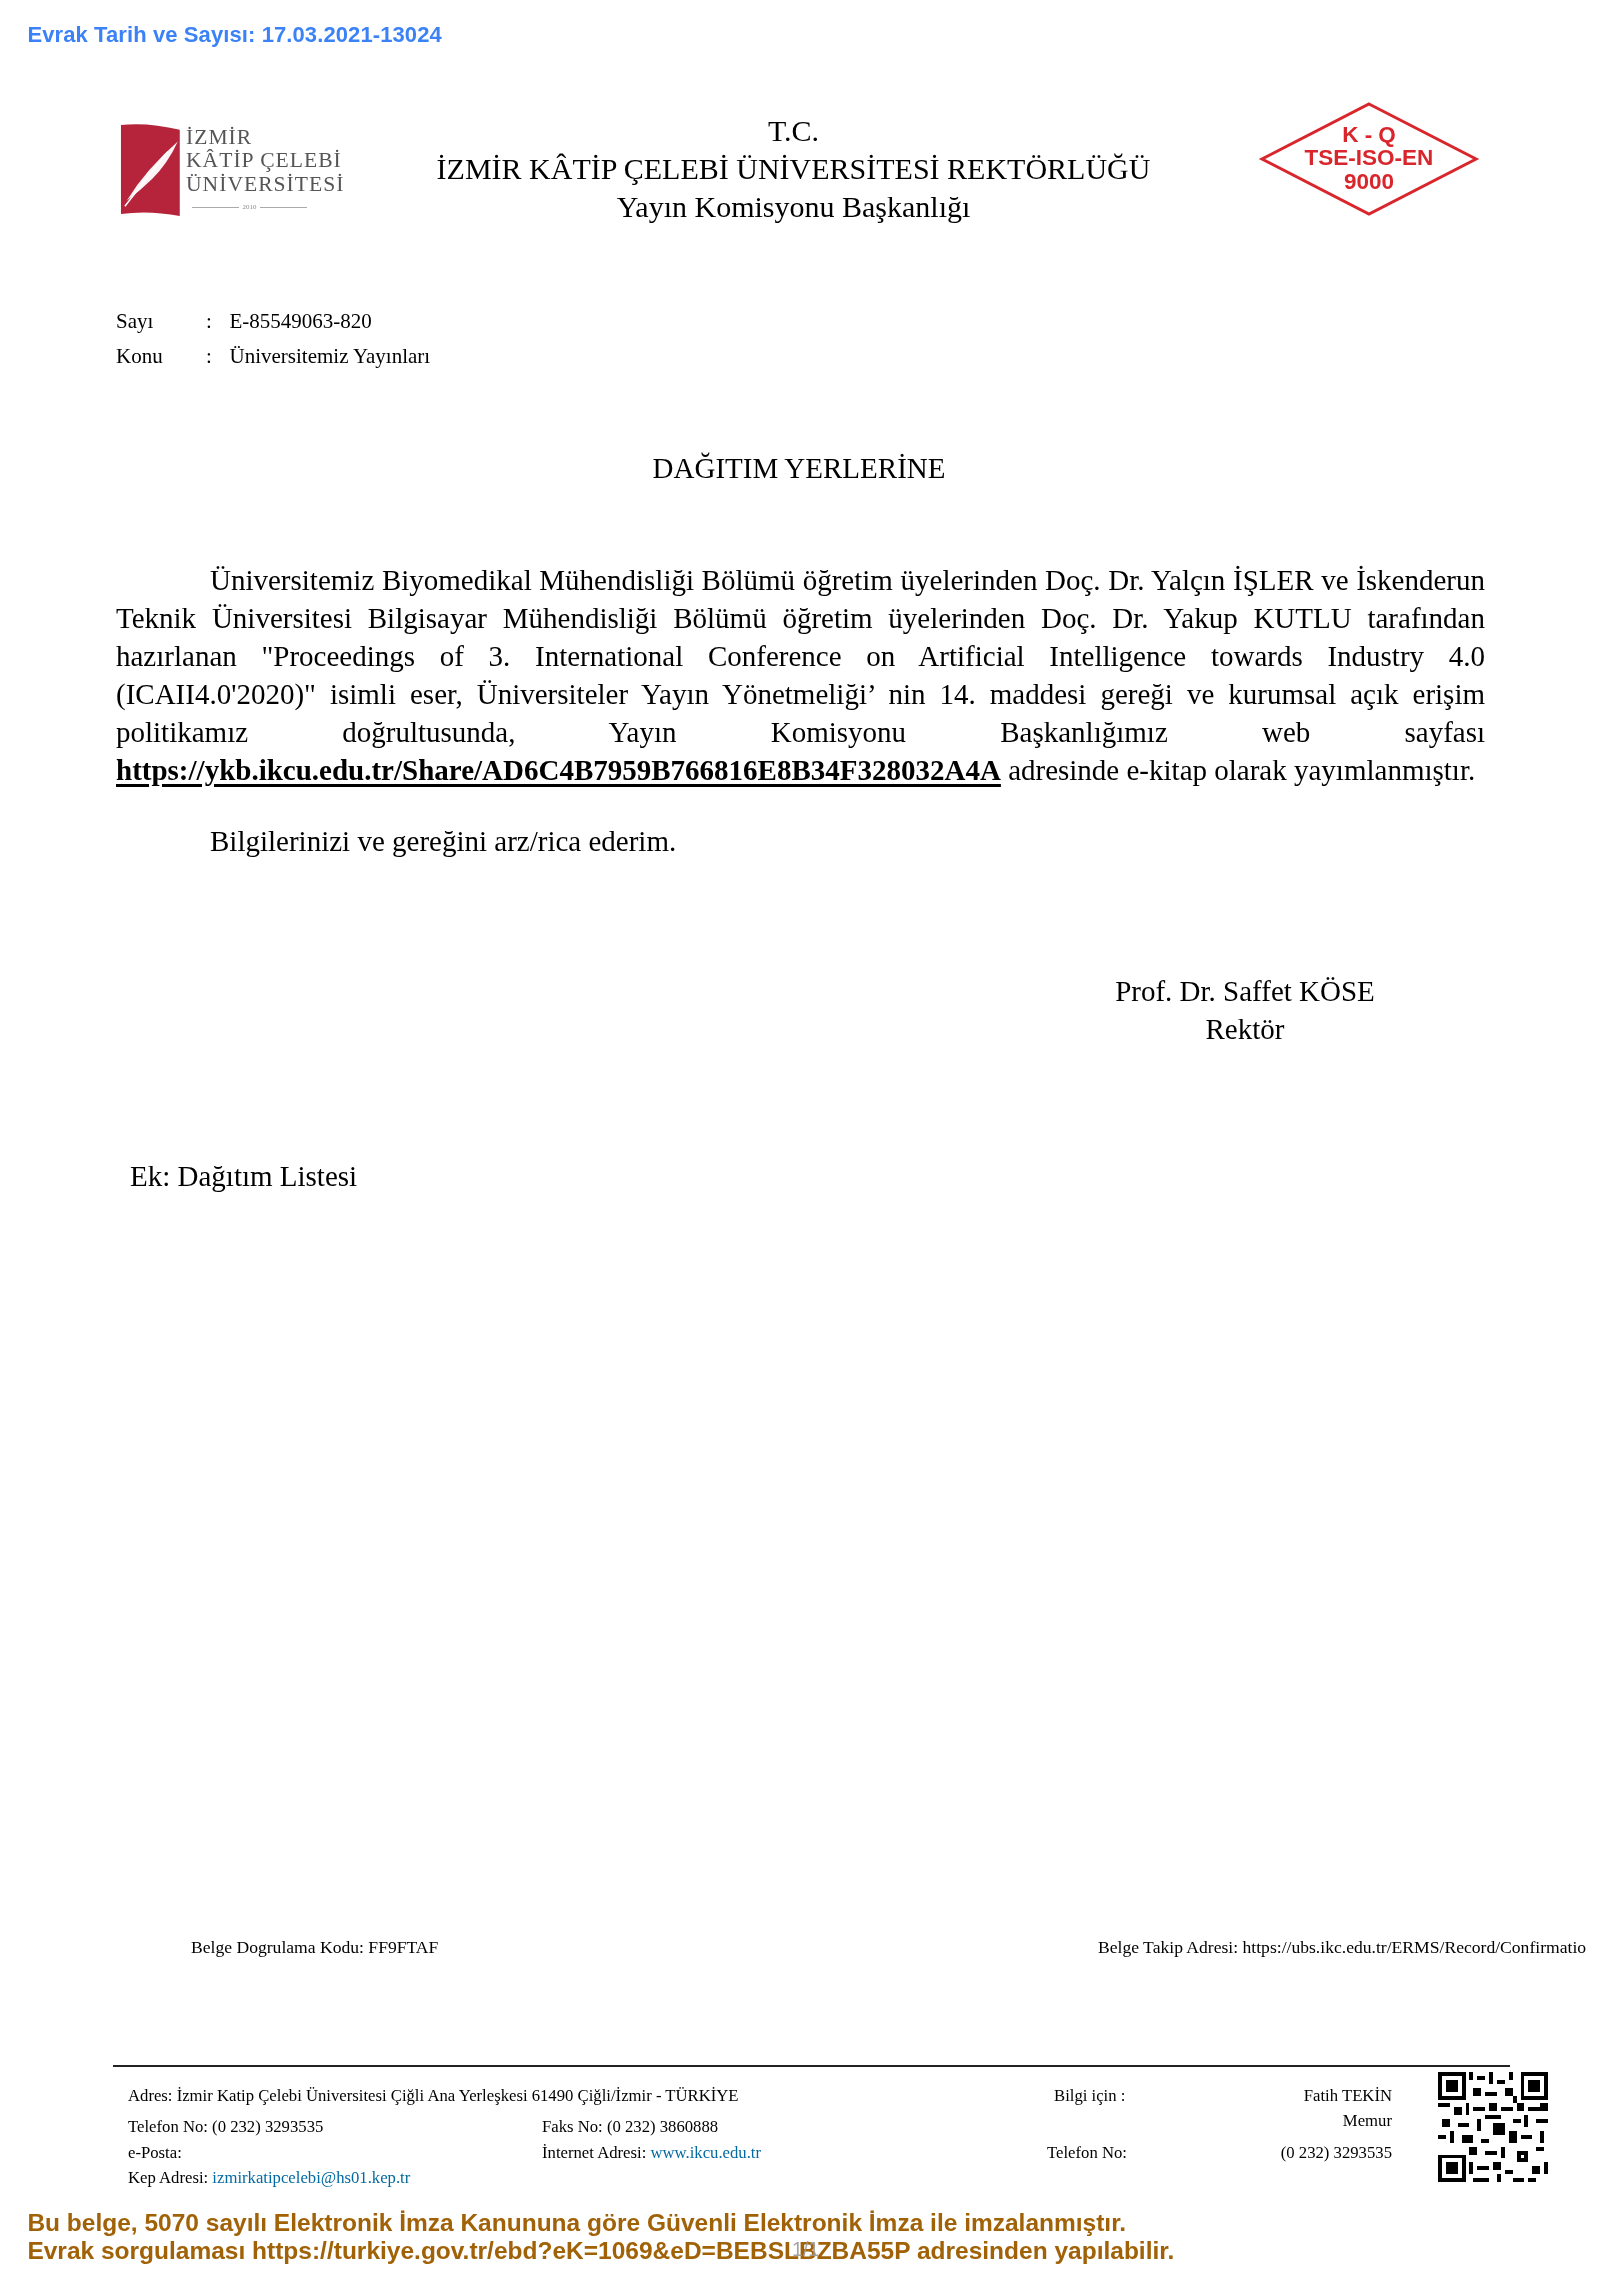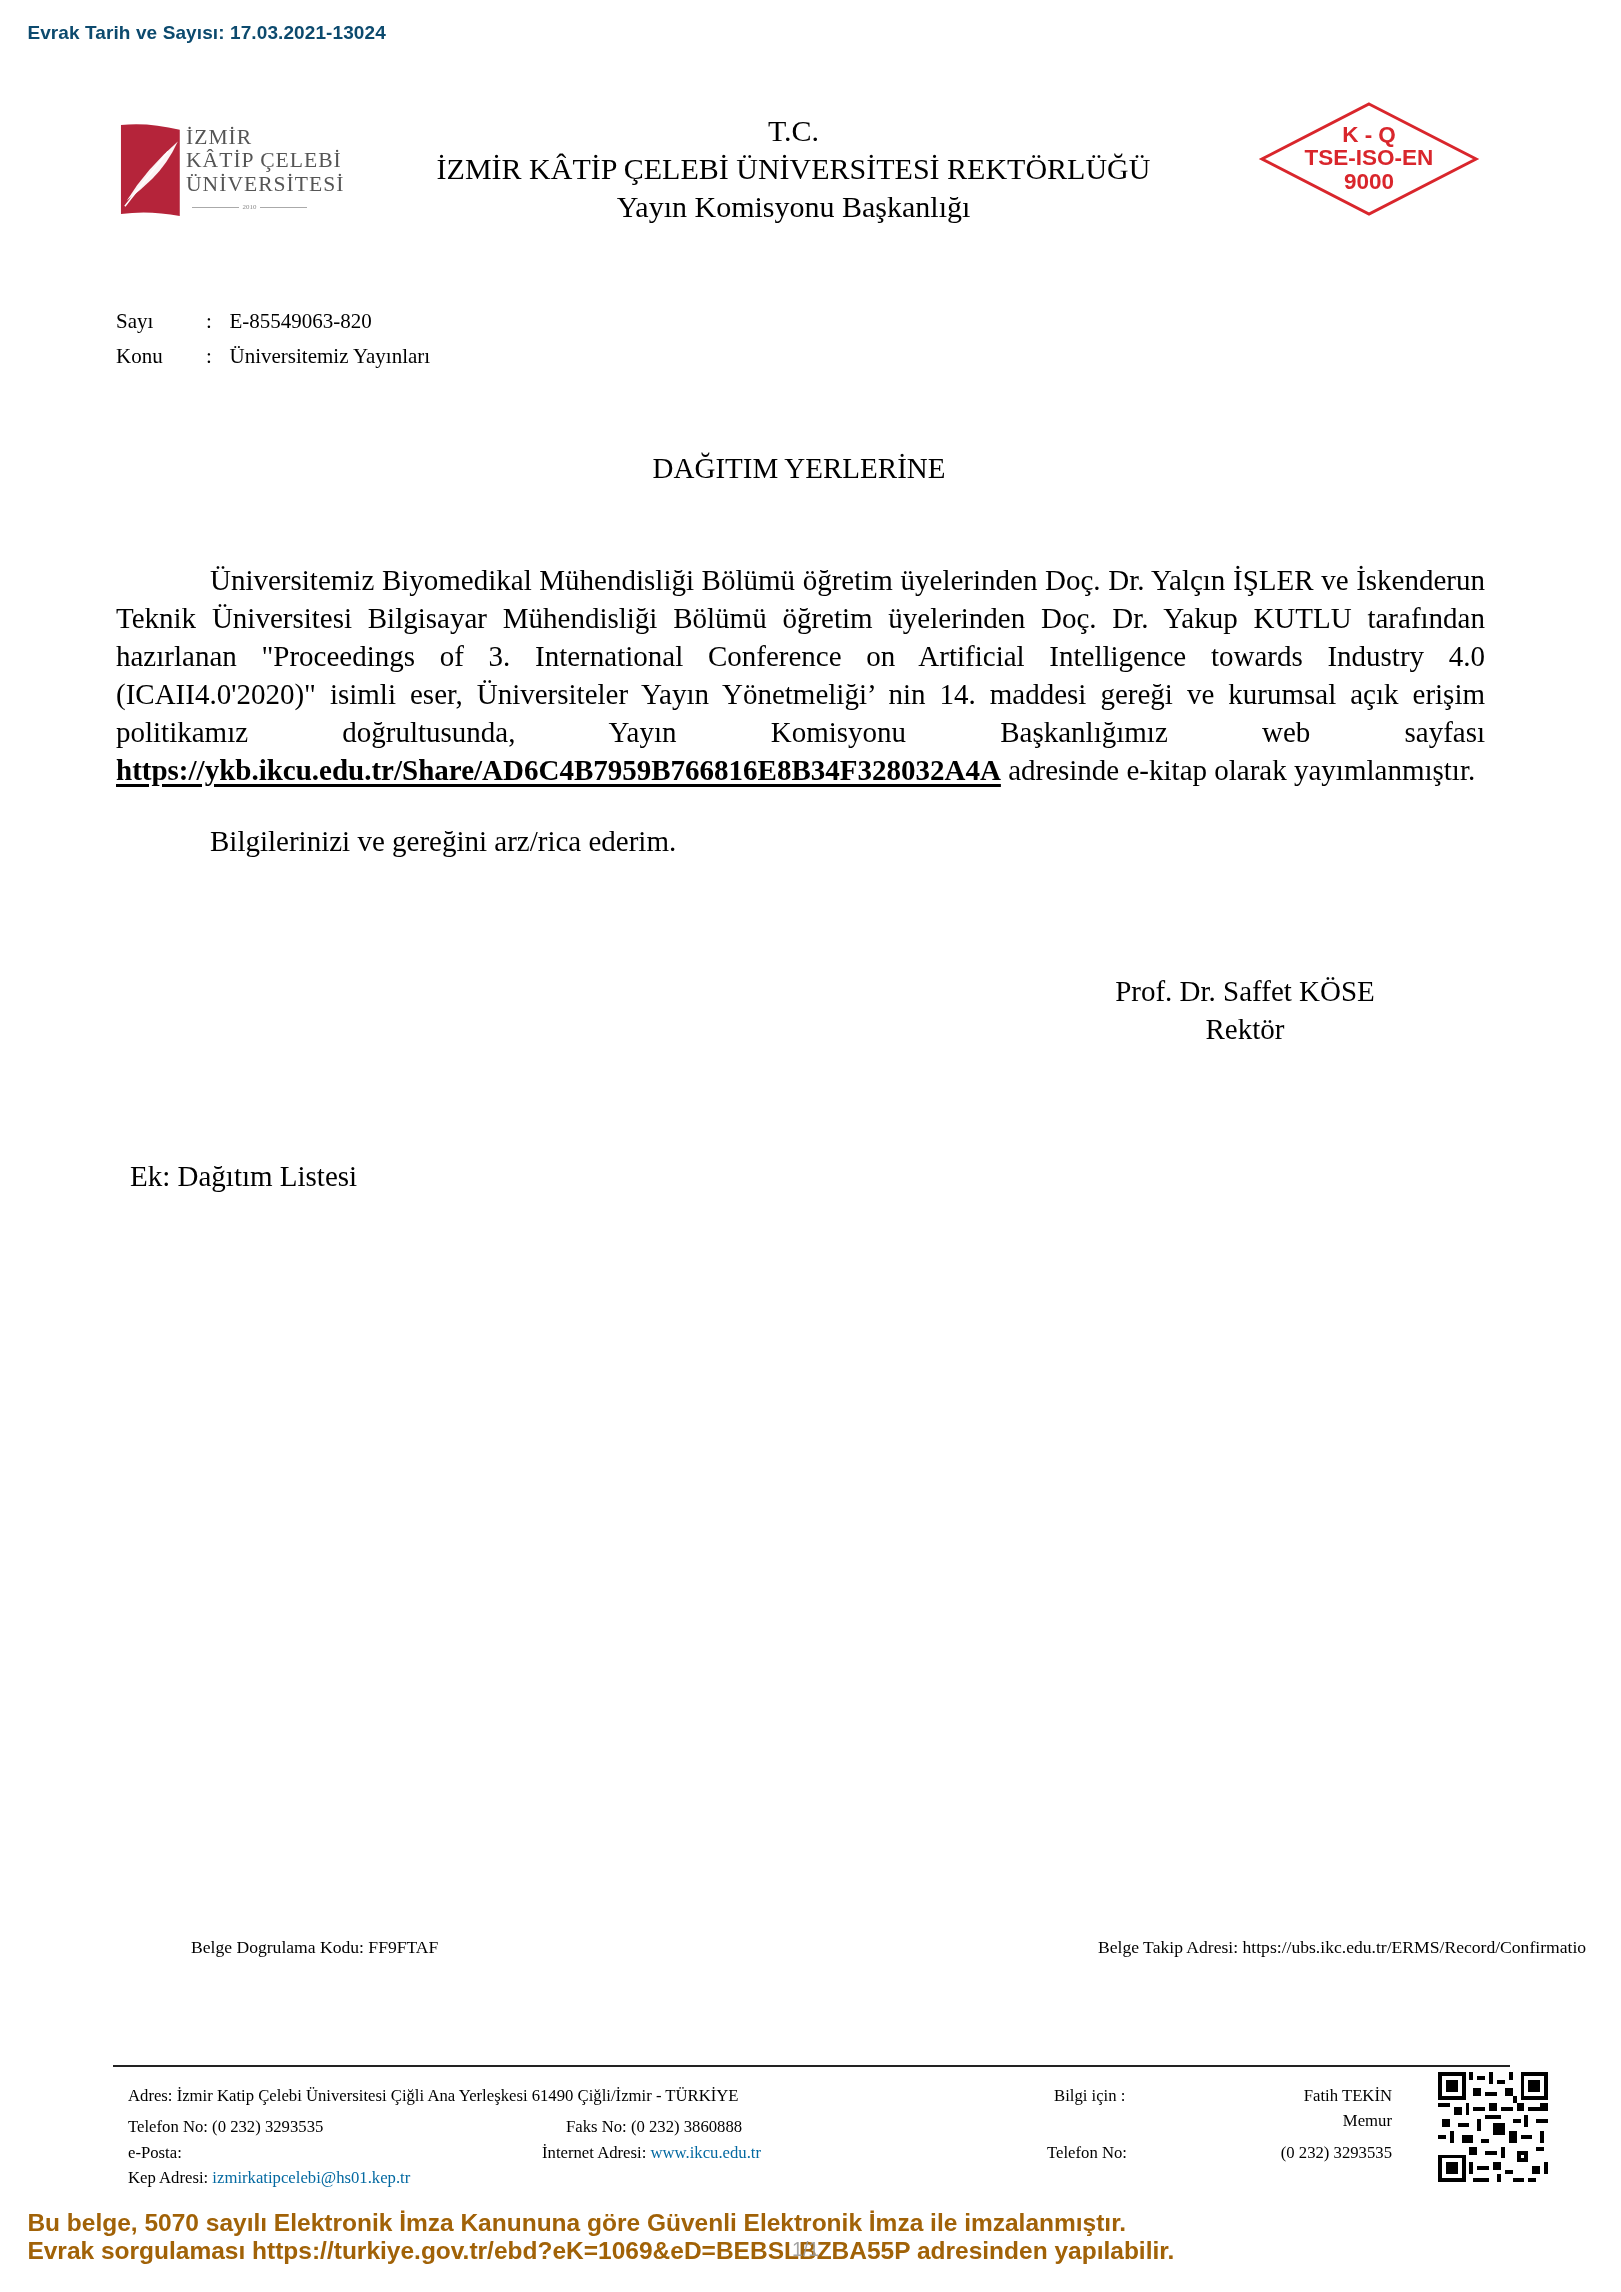--- a/index.html
+++ b/index.html
@@ -1,18 +1,18 @@
 <!DOCTYPE html>
 <html><head>
 <meta charset="utf-8">
 <style>
   html, body { margin: 0; padding: 0; background: #ffffff; }
   body { width: 1621px; height: 2293px; position: relative; overflow: hidden; font-family: "Liberation Serif", serif; color: #000; }
   .abs { position: absolute; }
-  .gray-hdr { left: 27.4px; top: 21.6px; font-family: "Liberation Sans", sans-serif; font-weight: bold; font-size: 19px; color: #0c4a6e; letter-spacing: 0.1px; }
+  .gray-hdr { left: 27.4px; top: 21.6px; font-family: "Liberation Sans", sans-serif; font-weight: bold; font-size: 22px; color: #3b82f6; letter-spacing: 0.1px; }
 
   
   .logo { left: 119px; top: 122px; width: 196px; height: 98px; }
   .logo svg { display: block; }
   .logo-text { position: absolute; left: 67px; top: 3.9px; font-family: "Liberation Serif", serif; color: #555; font-size: 21.6px; line-height: 23.5px; letter-spacing: 1px; }
   .logo-year { position: absolute; left: 67px; top: 81px; width: 127px; font-size: 6.9px; color: #888; text-align: center; font-family: "Liberation Serif", serif; }
   .logo-year::before, .logo-year::after { content: ""; display: inline-block; width: 47px; border-top: 1px solid #aaa; vertical-align: middle; margin: 0 3.9px; }
 
   
   .hdr-line { left: 372px; width: 843px; text-align: center; font-size: 30px; line-height: 35px; }
@@ -51,21 +51,21 @@
   .verify-url { left: 1086px; margin-left: 12px; }
 
   
   .rule { left: 113px; top: 2065px; width: 1397px; height: 0; border-top: 2px solid #222; }
   .ft { font-size: 16.7px; line-height: 19.6px; white-space: nowrap; }
   .ft a { color: #0369a1; }
   .ft-addr { left: 128px; top: 2086px; }
   .ft-tel { left: 128px; top: 2117px; }
   .ft-mail { left: 128px; top: 2143px; }
   .ft-kep { left: 128px; top: 2168px; }
-  .ft-fax { left: 566px; top: 2117px; }
+  .ft-fax { left: 542px; top: 2117px; }
   .ft-web { left: 542px; top: 2143px; }
   .ft-bilgi-lbl { left: 1054px; top: 2086px; }
   .ft-bilgi-name { left: 1206px; width: 186px; text-align: right; top: 2086px; }
   .ft-bilgi-role { left: 1206px; width: 186px; text-align: right; top: 2111px; }
   .ft-tel2-lbl { left: 1047px; top: 2143px; }
   .ft-tel2-val { left: 1206px; width: 186px; text-align: right; top: 2143px; }
   .qr { left: 1438px; top: 2072px; width: 110px; height: 110px; }
 
   
   .notice { left: 27.4px; font-family: "Liberation Sans", sans-serif; font-weight: bold; font-size: 24.5px; line-height: 27.4px; color: #a16207; white-space: nowrap; }

